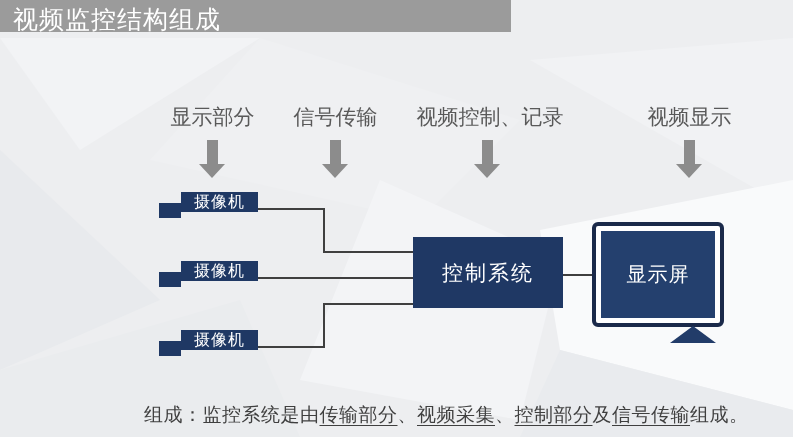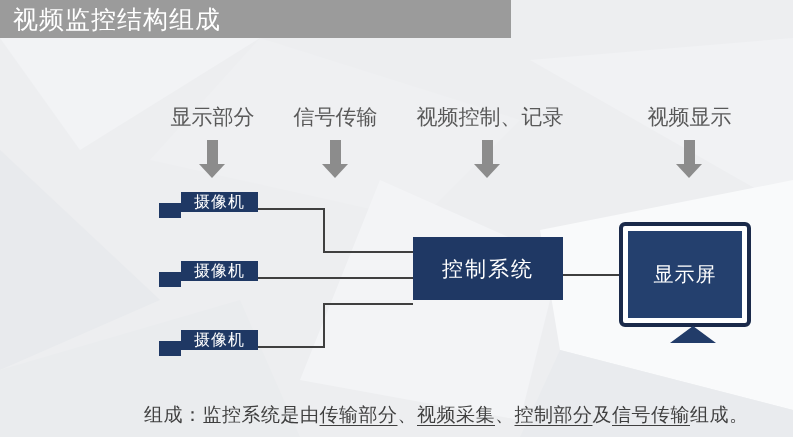--- a/index.html
+++ b/index.html
@@ -1,21 +1,21 @@
 <!DOCTYPE html>
 <html><head>
 <meta charset="utf-8">
 <style>
   html,body{margin:0;padding:0;}
   body{font-family:"Liberation Sans", sans-serif;}
   #slide{position:relative;width:793px;height:437px;background:#EDEEF0;overflow:hidden;}
   #bgpoly{position:absolute;left:0;top:0;width:793px;height:437px;}
 
   
-  .title-bar{position:absolute;left:0;top:0;width:511px;height:38px;background:#9B9B9B;}
+  .title-bar{position:absolute;left:0;top:0;width:511px;height:32px;background:#9B9B9B;}
   .title-bar .t{display:block;padding-left:13px;line-height:38px;font-size:25px;color:#FFFFFF;letter-spacing:1px;}
 
   
   .stage-label{position:absolute;top:103px;height:28px;line-height:28px;text-align:center;
                font-size:21px;color:#595959;white-space:nowrap;}
   .sl1{left:160px;width:105px;}
   .sl2{left:283px;width:105px;}
   .sl3{left:405px;width:170px;}
   .sl4{left:637px;width:105px;}
 
@@ -37,25 +37,25 @@
   .l1a{left:258px;top:208px;width:67px;height:2px;}
   .l1b{left:323px;top:208px;width:2px;height:45px;}
   .l1c{left:323px;top:251px;width:90px;height:2px;}
   .l2 {left:258px;top:277px;width:155px;height:2px;}
   .l3a{left:258px;top:346px;width:67px;height:2px;}
   .l3b{left:323px;top:303px;width:2px;height:45px;}
   .l3c{left:323px;top:303px;width:90px;height:2px;}
   .l4 {left:563px;top:274px;width:65px;height:2px;}
 
   
-  .control-box{position:absolute;left:413px;top:237px;width:150px;height:63px;background:#1F3864;
+  .control-box{position:absolute;left:413px;top:237px;width:150px;height:71px;background:#1F3864;
                display:flex;align-items:center;justify-content:center;color:#fff;font-size:21px;letter-spacing:2px;}
 
   
-  .monitor{position:absolute;left:619px;top:222px;width:132px;height:105px;box-sizing:border-box;
+  .monitor{position:absolute;left:592px;top:222px;width:132px;height:105px;box-sizing:border-box;
            border:4px solid #1B2A4A;border-radius:6px;background:#FFFFFF;padding:5px;}
   .monitor-screen{width:100%;height:100%;background:#24406E;display:flex;align-items:center;justify-content:center;
                   color:#fff;font-size:20px;letter-spacing:1px;}
   .monitor-stand{position:absolute;left:670px;top:326px;width:0;height:0;
                  border-left:23px solid transparent;border-right:23px solid transparent;border-bottom:17px solid #223C69;}
 
   
   .caption{position:absolute;left:144px;top:402px;font-size:19px;color:#3F3F3F;letter-spacing:0.5px;white-space:nowrap;}
   .caption .u{text-decoration:underline;text-underline-offset:4px;text-decoration-thickness:1px;}
 </style>

